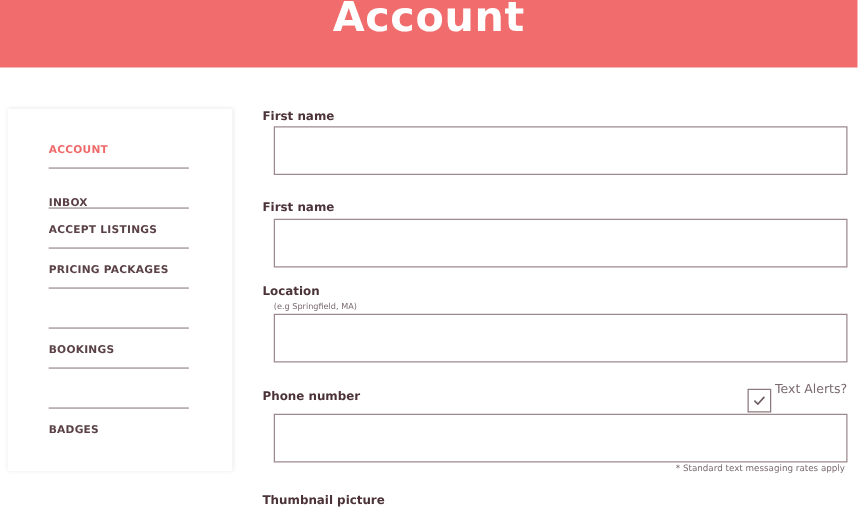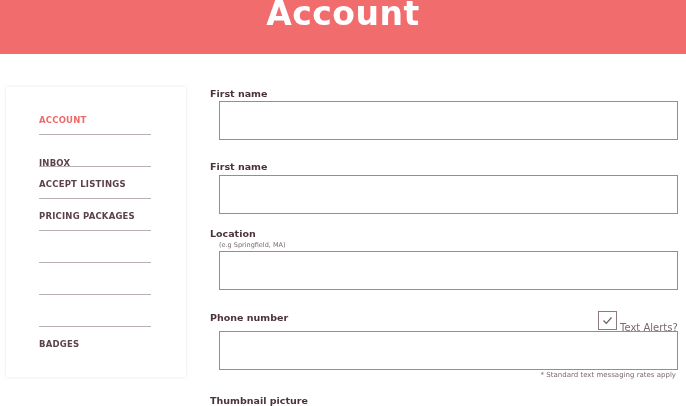--- a/index.html
+++ b/index.html
@@ -8,40 +8,41 @@
   .header h1 { position: absolute; left: 0; right: 0; top: -6px; text-align: center; color: #fff; font-family: "DejaVu Sans", sans-serif; font-weight: bold; font-size: 33px; letter-spacing: 0.5px; }
   .sidebar { position: absolute; left: 6px; top: 87px; width: 180px; height: 290px; background: #fff; box-shadow: 0 0 3px rgba(0,0,0,0.12); }
   .nav-item { position: absolute; left: 33px; width: 112px; font-size: 8.5px; font-weight: bold; color: #5b4248; letter-spacing: 0.2px; }
   .nav-item.active { color: #ef6a6a; }
   .nav-divider { position: absolute; left: 33px; width: 112px; height: 1px; background: #a89b9e; border-top: 1px solid #b9aeb1; }
   .label { position: absolute; left: 210px; font-size: 9.5px; font-weight: bold; color: #4b3339; }
   .sublabel { position: absolute; left: 219px; font-size: 6.5px; color: #7a6a6e; }
   .field { position: absolute; left: 219px; width: 459px; height: 39px; border: 1px solid #9d8a8e; background: #fff; }
   .checkbox { position: absolute; left: 598px; top: 311px; width: 19px; height: 19px; border: 1px solid #8c7a7e; background: #fff; }
   .checkbox svg { position: absolute; left: 3px; top: 3px; }
-  .checkbox-label { position: absolute; left: 620px; top: 322px; font-size: 10px; color: #7a6a6e; }
+  .checkbox-label { position: absolute; left: 620px; top: 306px; font-size: 10px; color: #7a6a6e; }
   .note { position: absolute; right: 10px; top: 371px; font-size: 7px; color: #7a6a6e; }
 </style>
 </head>
 <body>
 
 <div class="header">
   <h1>Account</h1>
 </div>
 
 <nav class="sidebar">
   <div class="nav-item active" style="top:28px">ACCOUNT</div>
   <div class="nav-divider" style="top:47px"></div>
   <div class="nav-item" style="top:71px">INBOX</div>
   <div class="nav-divider" style="top:79px"></div>
   <div class="nav-item" style="top:92px">ACCEPT LISTINGS</div>
   <div class="nav-divider" style="top:111px"></div>
   <div class="nav-item" style="top:124px">PRICING PACKAGES</div>
   <div class="nav-divider" style="top:143px"></div>
   <div class="nav-divider" style="top:175px"></div>
+  <div class="nav-item" style="top:188px">BOOKINGS</div>
   <div class="nav-divider" style="top:207px"></div>
   <div class="nav-divider" style="top:239px"></div>
   <div class="nav-item" style="top:252px">BADGES</div>
 </nav>
 
 <div class="label" style="top:88px">First name</div>
 <div class="field" style="top:101px"></div>
 
 <div class="label" style="top:161px">First name</div>
 <div class="field" style="top:175px"></div>

